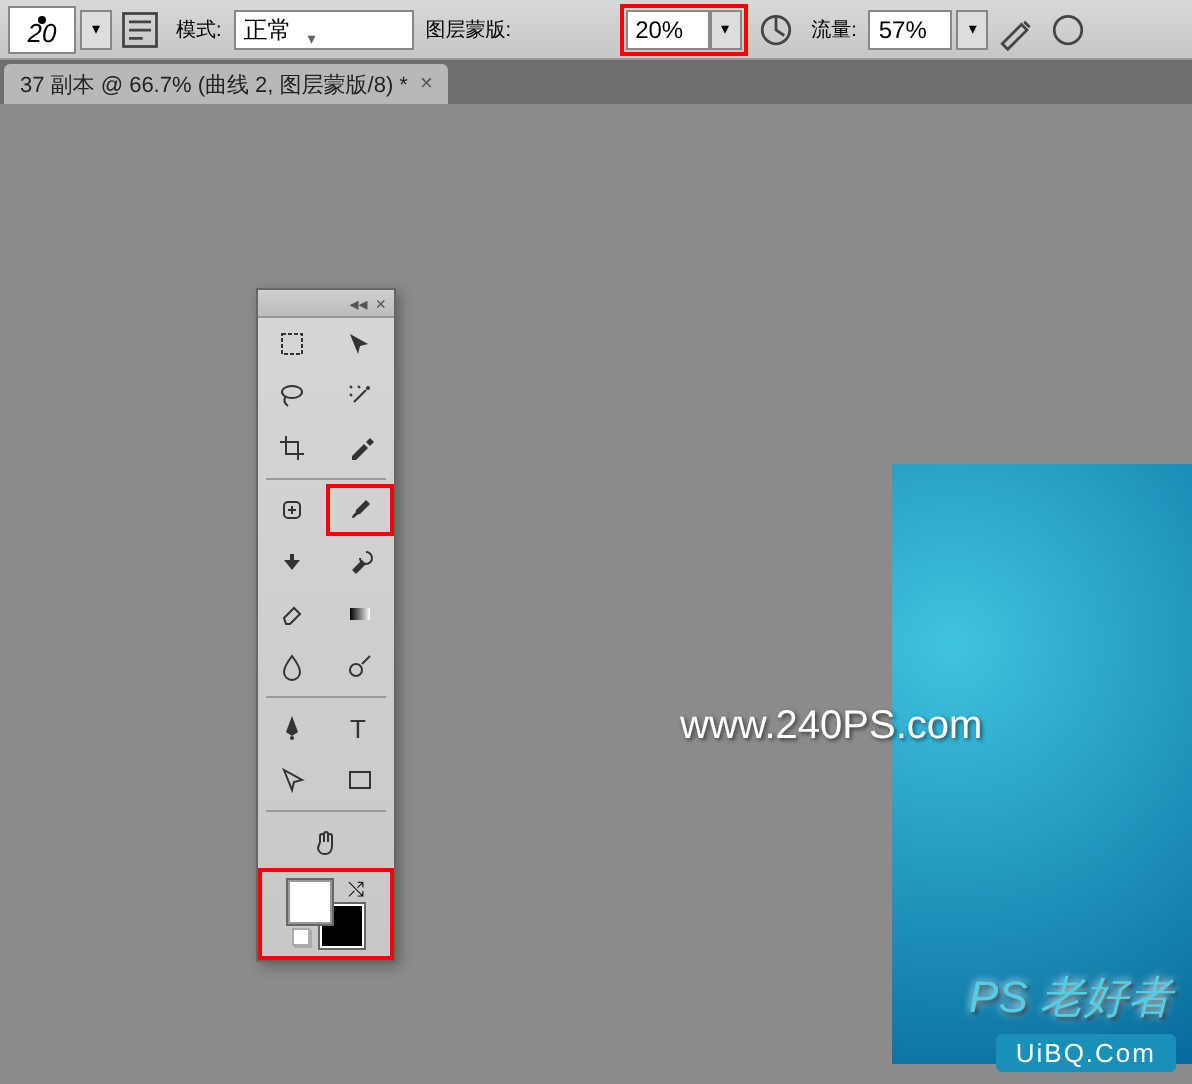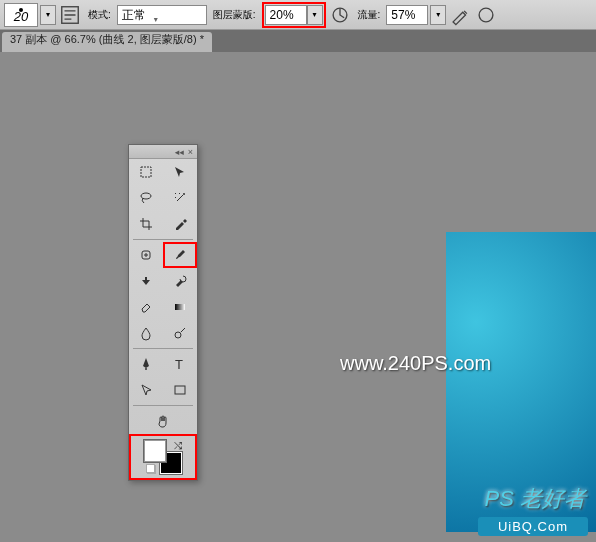--- a/index.html
+++ b/index.html
@@ -8,24 +8,24 @@
     .toolbar { height: 30px; background: linear-gradient(#d8d8d8, #c6c6c6); border-bottom: 1px solid #999; display: flex; align-items: center; padding: 0 4px; gap: 2px; font-size: 12px; }
     .brush-preview { width: 34px; height: 24px; background: #fff; border: 1px solid #888; display: flex; flex-direction: column; align-items: center; justify-content: center; }
     .brush-dot { width: 4px; height: 4px; background: #000; border-radius: 50%; }
     .brush-size { font-size: 13px; line-height: 9px; font-style: italic; }
     .tb-icon { width: 24px; height: 22px; border: 1px solid transparent; display: flex; align-items: center; justify-content: center; cursor: pointer; }
     .tb-label { margin: 0 4px; font-size: 10px; }
     .tb-select { height: 20px; background: #fff; border: 1px solid #888; display: flex; align-items: flex-end; padding: 0 4px; font-size: 12px; }
     .tb-select .dd { margin-left: 8px; font-size: 8px; color: #666; }
     .tb-input { width: 42px; height: 20px; background: #fff; border: 1px solid #888; display: flex; align-items: center; padding: 0 4px; font-size: 12px; }
     .tb-dd-btn { width: 16px; height: 20px; background: #ddd; border: 1px solid #888; display: flex; align-items: center; justify-content: center; font-size: 8px; cursor: pointer; }
-    .hl-red { border: 2px solid #f00; padding: 1px; display: flex; }
+    .hl-red { border: 2px solid #f00; padding: 1px; display: flex; margin-left: 48px; }
     
     .tabbar { height: 22px; background: #6e6e6e; display: flex; align-items: flex-end; font-size: 11px; }
-    .tab { height: 20px; background: #b8b8b8; padding: 0 8px; display: flex; align-items: center; gap: 6px; margin-left: 2px; border-top-left-radius: 3px; border-top-right-radius: 3px; color: #222; flex-direction: column; }
+    .tab { height: 20px; background: #b8b8b8; padding: 0 8px; display: flex; align-items: center; gap: 6px; margin-left: 2px; border-top-left-radius: 3px; border-top-right-radius: 3px; color: #222; }
     .tab .x { font-size: 11px; cursor: pointer; color: #555; }
     
     .canvas-area { position: relative; background: #8b8b8b; width: 596px; height: 490px; }
     
     .tool-panel { position: absolute; left: 128px; top: 92px; width: 70px; background: linear-gradient(#d6d6d6,#c8c8c8); border: 1px solid #666; box-shadow: 2px 2px 6px rgba(0,0,0,0.3); }
     .tp-header { height: 14px; background: linear-gradient(#cfcfcf,#bcbcbc); border-bottom: 1px solid #999; display: flex; justify-content: flex-end; align-items: center; padding: 0 4px; gap: 4px; font-size: 9px; color: #555; }
     .tp-grid { display: grid; grid-template-columns: 1fr 1fr; }
     .tool-btn { height: 26px; display: flex; align-items: center; justify-content: center; cursor: pointer; border: 1px solid transparent; }
     .tool-btn svg { width: 16px; height: 16px; }
     .tp-sep { grid-column: 1 / -1; height: 1px; background: #999; margin: 2px 4px; }
@@ -36,21 +36,21 @@
     .sw-bg { position: absolute; right: 0; bottom: 0; width: 22px; height: 22px; background: #000; border: 1px solid #fff; outline: 1px solid #666; }
     .sw-fg { position: absolute; left: 0; top: 0; width: 22px; height: 22px; background: #fff; border: 1px solid #999; outline: 1px solid #666; }
     .sw-swap { position: absolute; right: 0; top: 0; font-size: 10px; cursor: pointer; }
     .sw-mini { position: absolute; left: 2px; bottom: 0; width: 10px; height: 10px; cursor: pointer; }
     .sw-mini::before { content:''; position:absolute; width:7px; height:7px; background:#000; right:0; bottom:0; border:1px solid #aaa; }
     .sw-mini::after { content:''; position:absolute; width:7px; height:7px; background:#fff; left:0; top:0; border:1px solid #aaa; }
     
     .watermark { position: absolute; color: #fff; font-size: 20px; font-weight: normal; text-shadow: 1px 1px 2px rgba(0,0,0,0.6); }
     .wm1 { left: 340px; top: 300px; }
     .wm2 { right: 10px; bottom: 28px; color: #4fd0e8; font-style: italic; font-size: 22px; text-shadow: 0 0 4px #fff, 1px 1px 2px #000; text-align: right; }
-    .wm3 { right: 8px; bottom: 6px; background: #1a8fb8; color: #fff; font-size: 13px; padding: 2px 20px; border-radius: 3px; letter-spacing: 1px; text-shadow:none; font-weight:normal;}
+    .wm3 { right: 8px; bottom: 6px; background: #1a8fb8; color: #fff; font-size: 13px; padding: 2px 10px; border-radius: 3px; letter-spacing: 1px; text-shadow:none; font-weight:normal;}
     
     .doc-area { position: absolute; right: 0; top: 180px; width: 150px; height: 300px; background: radial-gradient(circle at 20% 30%, #3fc4e0, #066a9c); }
   </style>
 </head>
 <body>
 
 <div class="toolbar">
   <div class="brush-preview">
     <div class="brush-dot"></div>
     <div class="brush-size">20</div>

